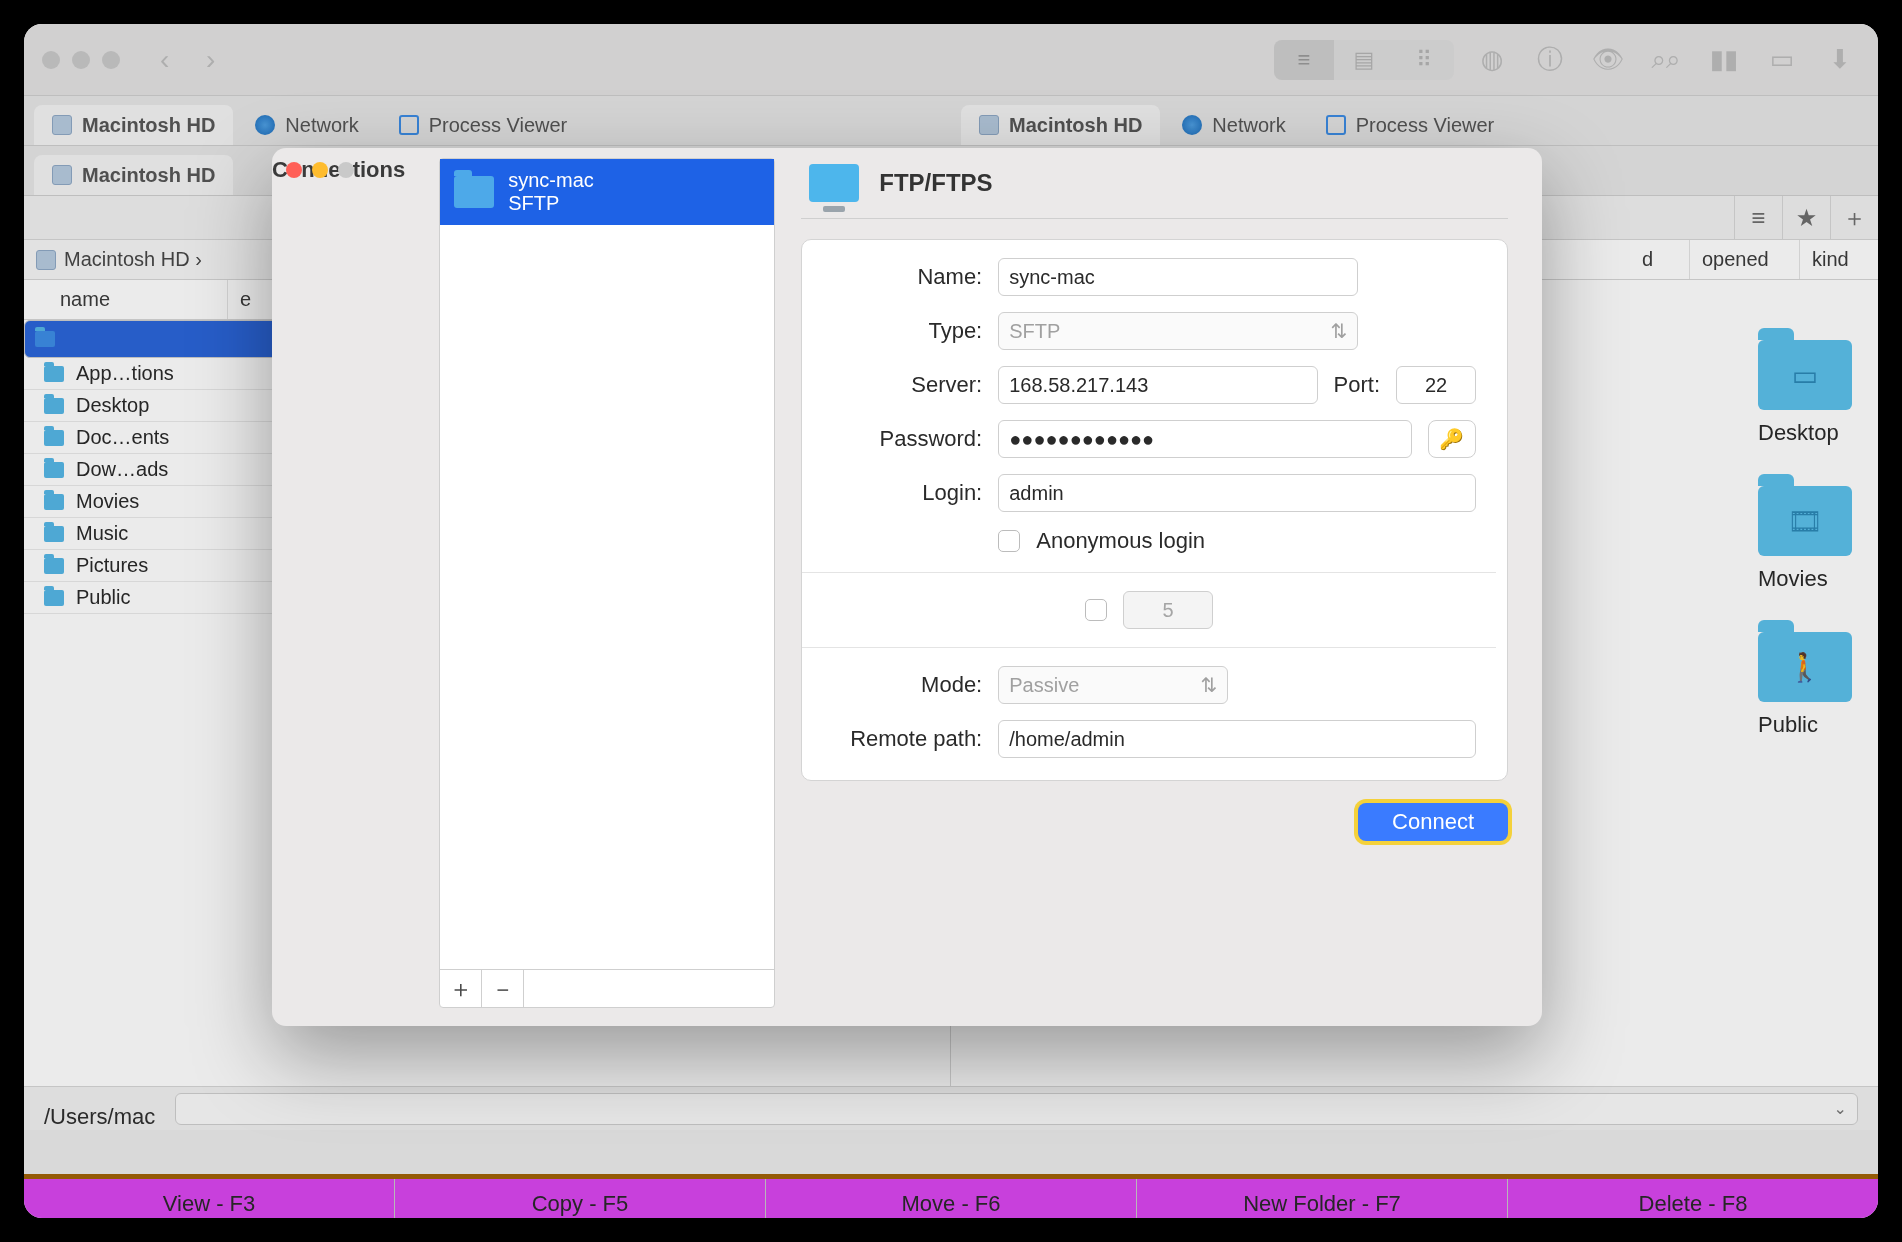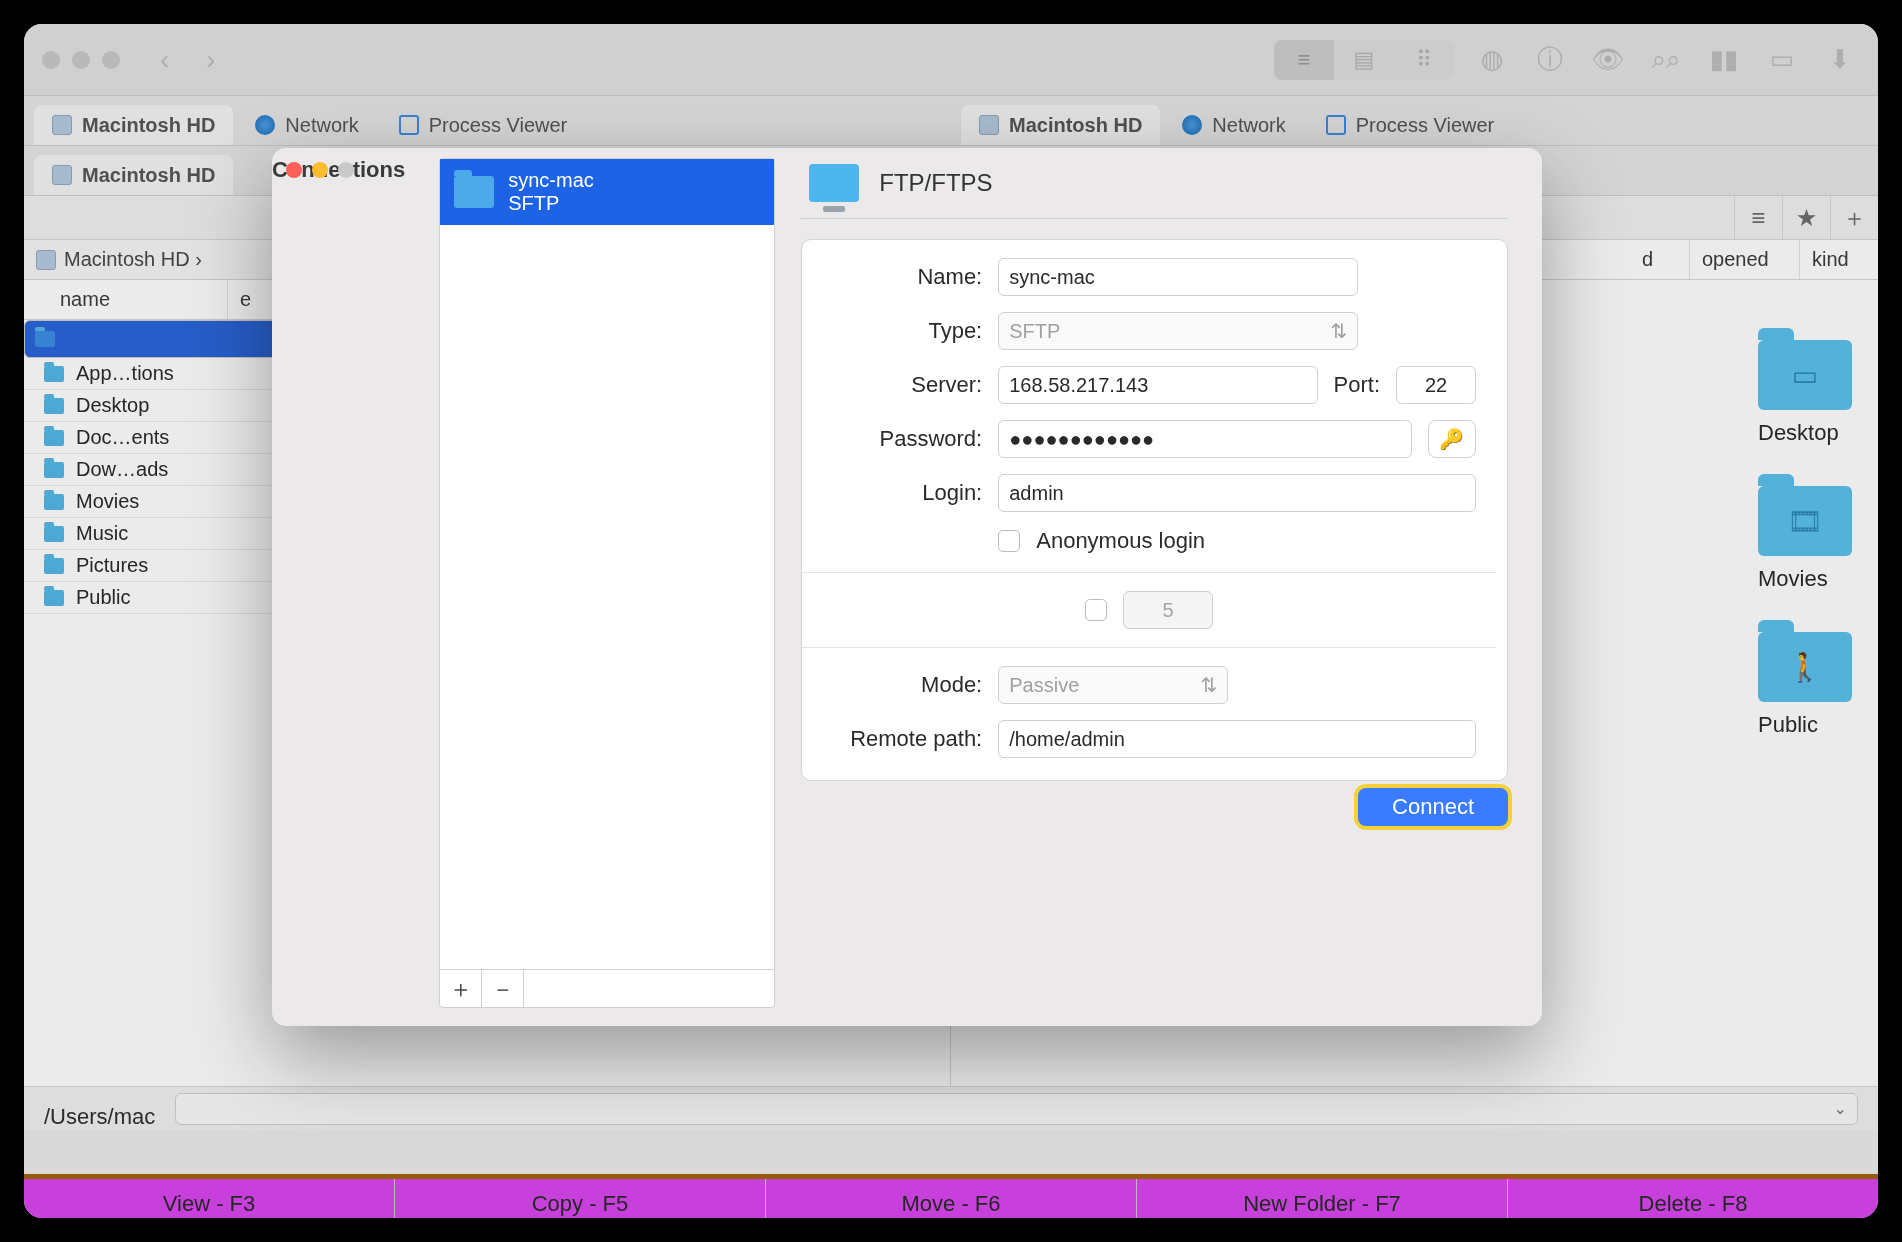--- a/index.html
+++ b/index.html
@@ -92,34 +92,34 @@
   .m-conn .ic { width:40px; height:32px; background:#4da9e9; border-radius:3px; position:relative; }
   .m-conn .ic::before { content:""; position:absolute; top:-6px; left:0; width:18px; height:6px; background:#4da9e9; border-radius:3px 3px 0 0; }
   .m-conn .txt { display:flex; flex-direction:column; font-size:20px; line-height:1.15; }
   .m-side-space { flex:1; }
   .m-side-foot { height:38px; border-top:1px solid #cfcfcf; display:flex; }
   .m-side-foot .b { width:42px; display:flex; align-items:center; justify-content:center; font-size:24px; color:#4a4a4a; border-right:1px solid #cfcfcf; cursor:pointer; }
   .m-main { flex:1; display:flex; flex-direction:column; }
   .m-head { display:flex; align-items:center; gap:20px; padding:6px 0 16px 8px; border-bottom:1px solid #cfcfcf; }
   .monitor-ic { width:50px; height:38px; background:#4db6ec; border-radius:4px; position:relative; }
   .monitor-ic::after { content:""; position:absolute; left:50%; bottom:-10px; transform:translateX(-50%); width:22px; height:6px; background:#9aa4ac; border-radius:2px; }
-  .m-head-title { font-size:24px; font-weight:400; color:#333; }
+  .m-head-title { font-size:24px; font-weight:700; color:#333; }
 
   .panel { margin-top:20px; background:#fff; border:1px solid #d4d4d4; border-radius:10px; padding:18px 31px 22px 20px; }
   .form-row { display:flex; align-items:center; gap:16px; margin-bottom:16px; }
   .form-row:last-child { margin-bottom:0; }
   .lab { width:160px; text-align:right; font-size:22px; color:#2a2a2a; }
   .inp { height:38px; border:1px solid #cfcfcf; border-radius:6px; background:#fff; font-size:20px; padding:0 10px; color:#2a2a2a; }
   .inp[disabled] { color:#a5a5a5; background:#f4f4f4; }
   .sel { height:38px; border:1px solid #cfcfcf; border-radius:6px; background:#fafafa; font-size:20px; padding:0 10px; color:#a0a0a0; display:flex; align-items:center; justify-content:space-between; }
   .chk { width:22px; height:22px; border:1px solid #bcbcbc; border-radius:5px; background:#fff; }
   .keybtn { width:48px; height:38px; border:1px solid #cfcfcf; border-radius:8px; background:#fff; display:flex; align-items:center; justify-content:center; font-size:20px; }
   .panel hr { border:none; border-top:1px solid #e4e4e4; margin:18px -20px; }
 
-  .m-actions { margin-top:7px; display:flex; justify-content:flex-end; }
+  .m-actions { margin-top:22px; display:flex; justify-content:flex-end; }
   .connect-btn { padding:6px 34px; font-size:22px; color:#fff; background:#3a7bff; border:none; border-radius:8px; box-shadow:0 0 0 4px #f4d13b; cursor:pointer; }
 
 </style>
 </head>
 <body>
 
 <div class="win">
   <div class="dim"></div>
 
   <div class="toolbar">

